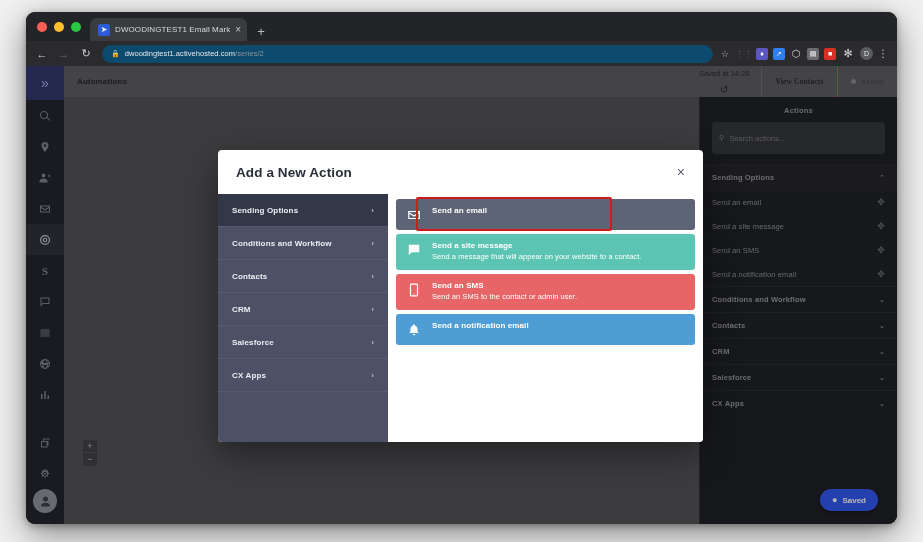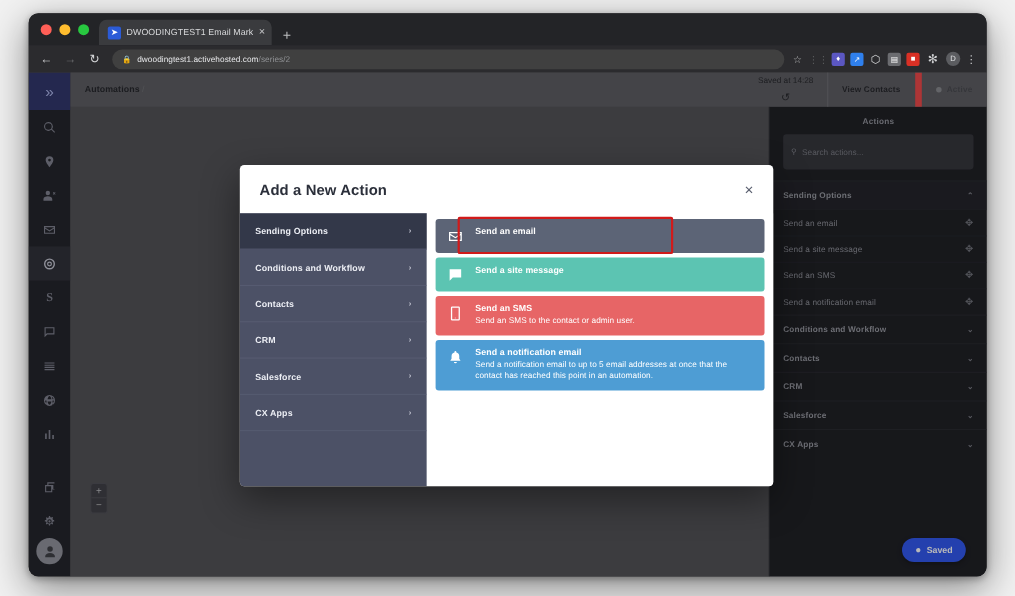--- a/index.html
+++ b/index.html
@@ -76,21 +76,21 @@
   }
   .nav-btn {
     width: 20px; height: 20px;
     display: flex; align-items: center; justify-content: center;
     color: #d6d7d9; font-size: 11px; border-radius: 50%;
   }
   .nav-btn.disabled { color: #6a6b6e; }
   #omnibox {
     flex: 1;
     height: 18px;
-    background: #404040;
+    background: #0c4a6e;
     border-radius: 10px;
     display: flex; align-items: center;
     padding: 0 9px;
     gap: 5px;
     margin: 0 6px 0 4px;
   }
   #lock-icon { font-size: 7px; color: #c9cacc; }
   #url-text { font-size: 7.5px; color: #e6e7e9; letter-spacing: .05px; }
   #url-text .dim { color: #909295; }
   #star-icon { font-size: 9px; color: #b9babc; margin-right: 6px; }
@@ -166,22 +166,23 @@
     display: flex; align-items: center; gap: 6px;
     font-size: 7.5px; color: #1f2024; padding-right: 12px; flex-direction: column;
   }
   #history-icon { font-size: 10px; color: #1f2024; }
   #view-contacts-btn {
     height: 100%;
     display: flex; align-items: center;
     padding: 0 13px;
     font-size: 7.5px; font-weight: bold; color: #1f2024;
     border-left: 1px solid #6b6b70;
-    border-right: 6px solid #ef4444;
+    border-right: 1px solid #ef4444;
     letter-spacing: .15px;
+    font-family: Liberation Serif, serif;
   }
   .status-toggle {
     height: 100%;
     display: flex; align-items: center; gap: 5px;
     padding: 0 13px;
     font-size: 7.5px; font-weight: bold; letter-spacing: .15px;
   }
   .status-toggle.inactive-state { background: #6a6a6e; color: #15161a; }
   .status-toggle.active-state { color: #45464b; }
   .dot { width: 5px; height: 5px; border-radius: 50%; }
@@ -594,20 +595,21 @@
           </div>
 
           <div class="action-card" style="background:#5cc4b2;">
             <span class="card-icon">
               <svg viewBox="0 0 24 24">
                   <path d="M3 3h18v13H8l-5 5V3z"></path>
                 </svg>
             </span>
             <span class="card-text">
               <span class="card-title" style="display:block;">Send a site message</span>
+              <span class="card-desc" style="display:block;">Send a message that will appear on your website to a contact.</span>
             </span>
           </div>
 
           <div class="action-card" style="background:#e76566;">
             <span class="card-icon">
               <svg viewBox="0 0 24 24">
                   <path d="M7 1h10a2 2 0 012 2v18a2 2 0 01-2 2H7a2 2 0 01-2-2V3a2 2 0 012-2zm0 2v18h10V3H7zm4 15.5h2v1h-2v-1z"></path>
                 </svg>
             </span>
             <span class="card-text">
@@ -617,21 +619,20 @@
           </div>
 
           <div class="action-card" style="background:#4e9dd4;">
             <span class="card-icon">
               <svg viewBox="0 0 24 24">
                   <path d="M12 2a1.5 1.5 0 011.5 1.5v.7A6 6 0 0118 10v4l2 3H4l2-3v-4a6 6 0 014.5-5.8v-.7A1.5 1.5 0 0112 2zm0 19a2.5 2.5 0 01-2.45-2h4.9A2.5 2.5 0 0112 21z"></path>
                 </svg>
             </span>
             <span class="card-text">
               <span class="card-title" style="display:block;">Send a notification email</span>
-              <span class="card-desc" style="display:block;">Send a notification email to up to 5 email addresses at once that the contact has reached this point in an automation.</span>
             </span>
           </div>
 
         </div>
       </div>
 
       <div id="annotation-box"></div>
     </div>
 
   </div>

